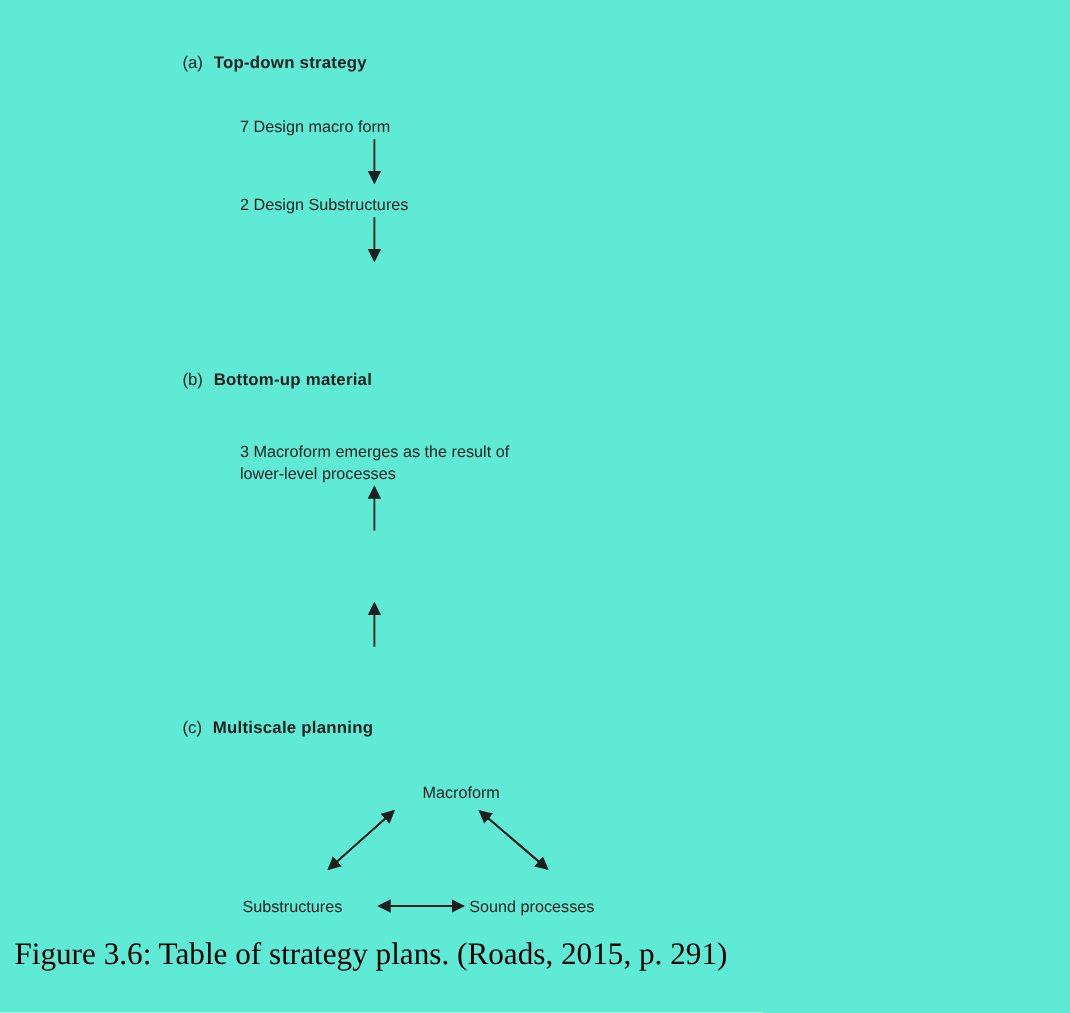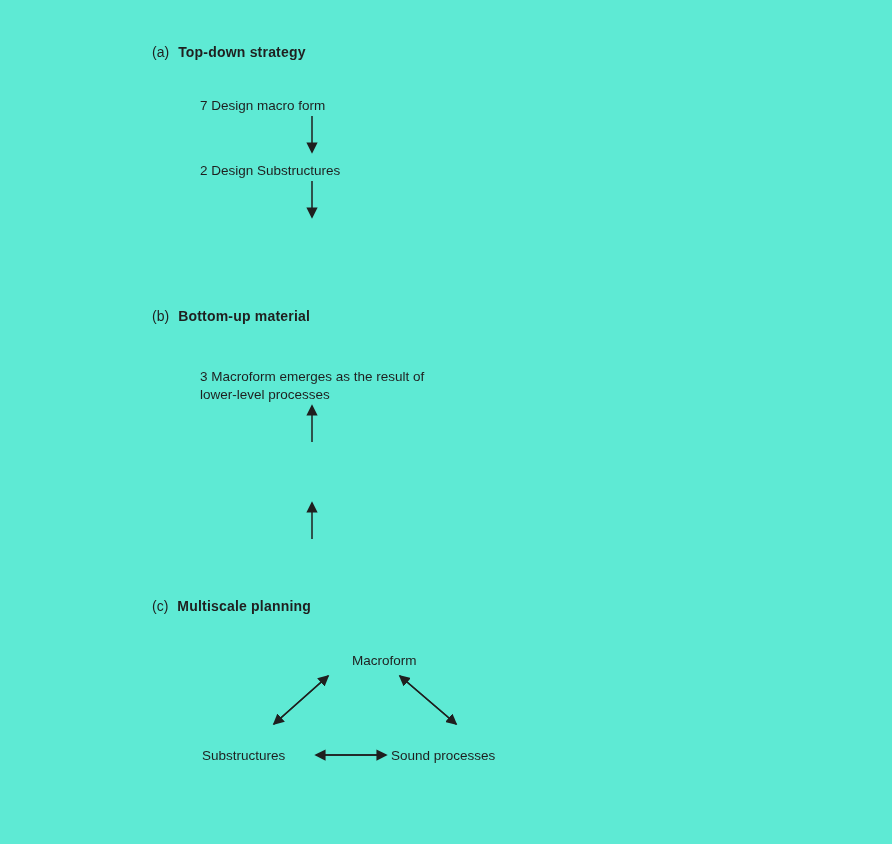--- a/index.html
+++ b/index.html
@@ -98,14 +98,15 @@
       <line x1="250" y1="38" x2="306" y2="86" marker-end="url(#ah)"></line>
       <line x1="306" y1="86" x2="250" y2="38" marker-end="url(#ah)"></line>
     </g>
 
     <g>
       <line x1="166" y1="117" x2="236" y2="117" marker-end="url(#ah)"></line>
       <line x1="236" y1="117" x2="166" y2="117" marker-end="url(#ah)"></line>
     </g>
   </svg>
 
+  <div class="abs caption" style="left:12px; top:780px;">Figure 3.6: Table of strategy plans. (Roads, 2015, p. 291)</div>
 
 </div>
 
 </body></html>

